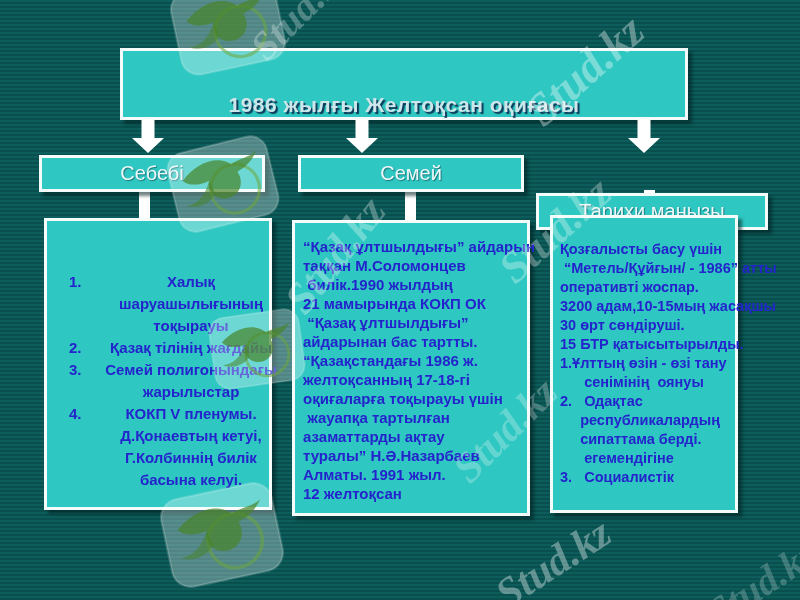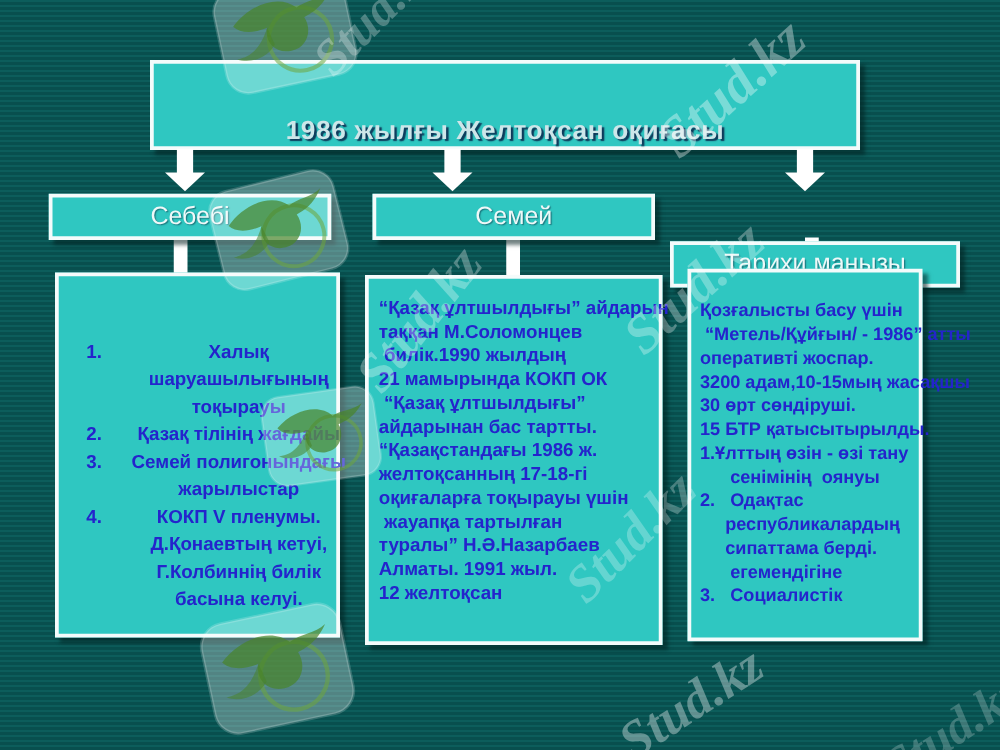--- a/index.html
+++ b/index.html
@@ -154,20 +154,21 @@
         <div>“Қазақ ұлтшылдығы” айдарын</div>
         <div>таққан М.Соломонцев</div>
         <div> билік.1990 жылдың</div>
         <div>21 мамырында КОКП ОК</div>
         <div> “Қазақ ұлтшылдығы”</div>
         <div>айдарынан бас тартты.</div>
         <div>“Қазақстандағы 1986 ж.</div>
         <div>желтоқсанның 17-18-гі</div>
         <div>оқиғаларға тоқырауы үшін</div>
         <div> жауапқа тартылған</div>
+        <div>азаматтарды ақтау</div>
         <div>туралы” Н.Ә.Назарбаев</div>
         <div>Алматы. 1991 жыл.</div>
         <div>12 желтоқсан</div>
       </div>
   </div>
 
   <div class="tealbox body-box box-3">
     <div class="lines">
         <div>Қозғалысты басу үшін</div>
         <div> “Метель/Құйғын/ - 1986” атты</div>

